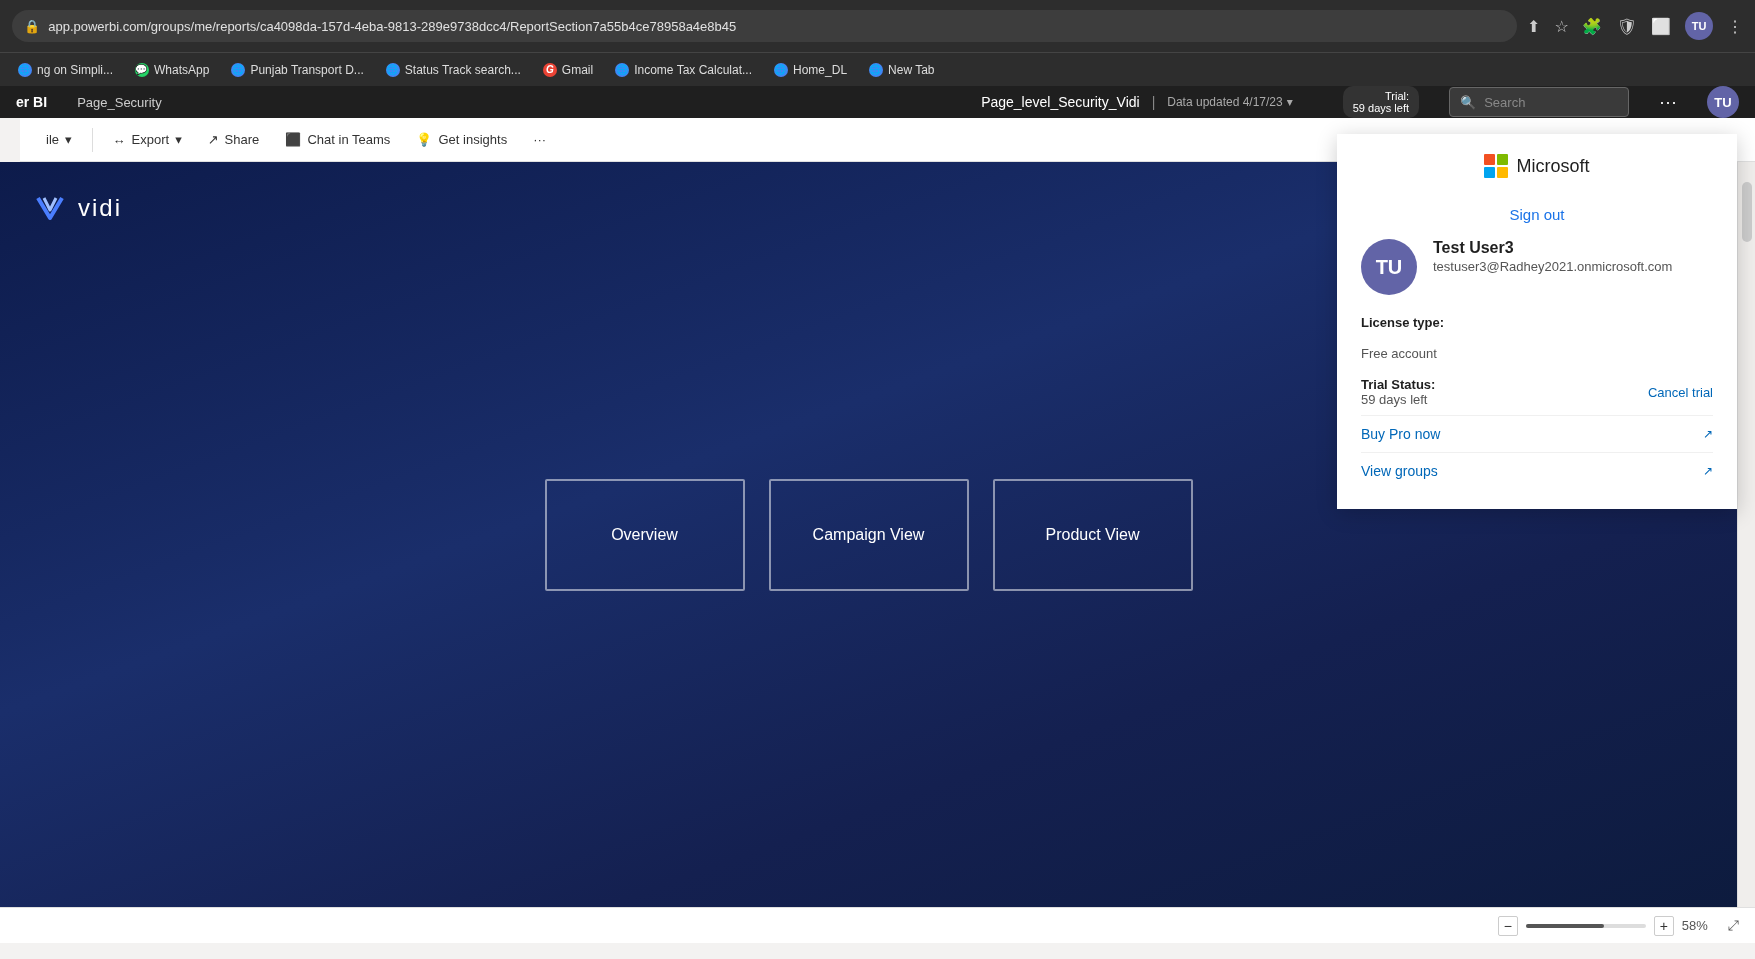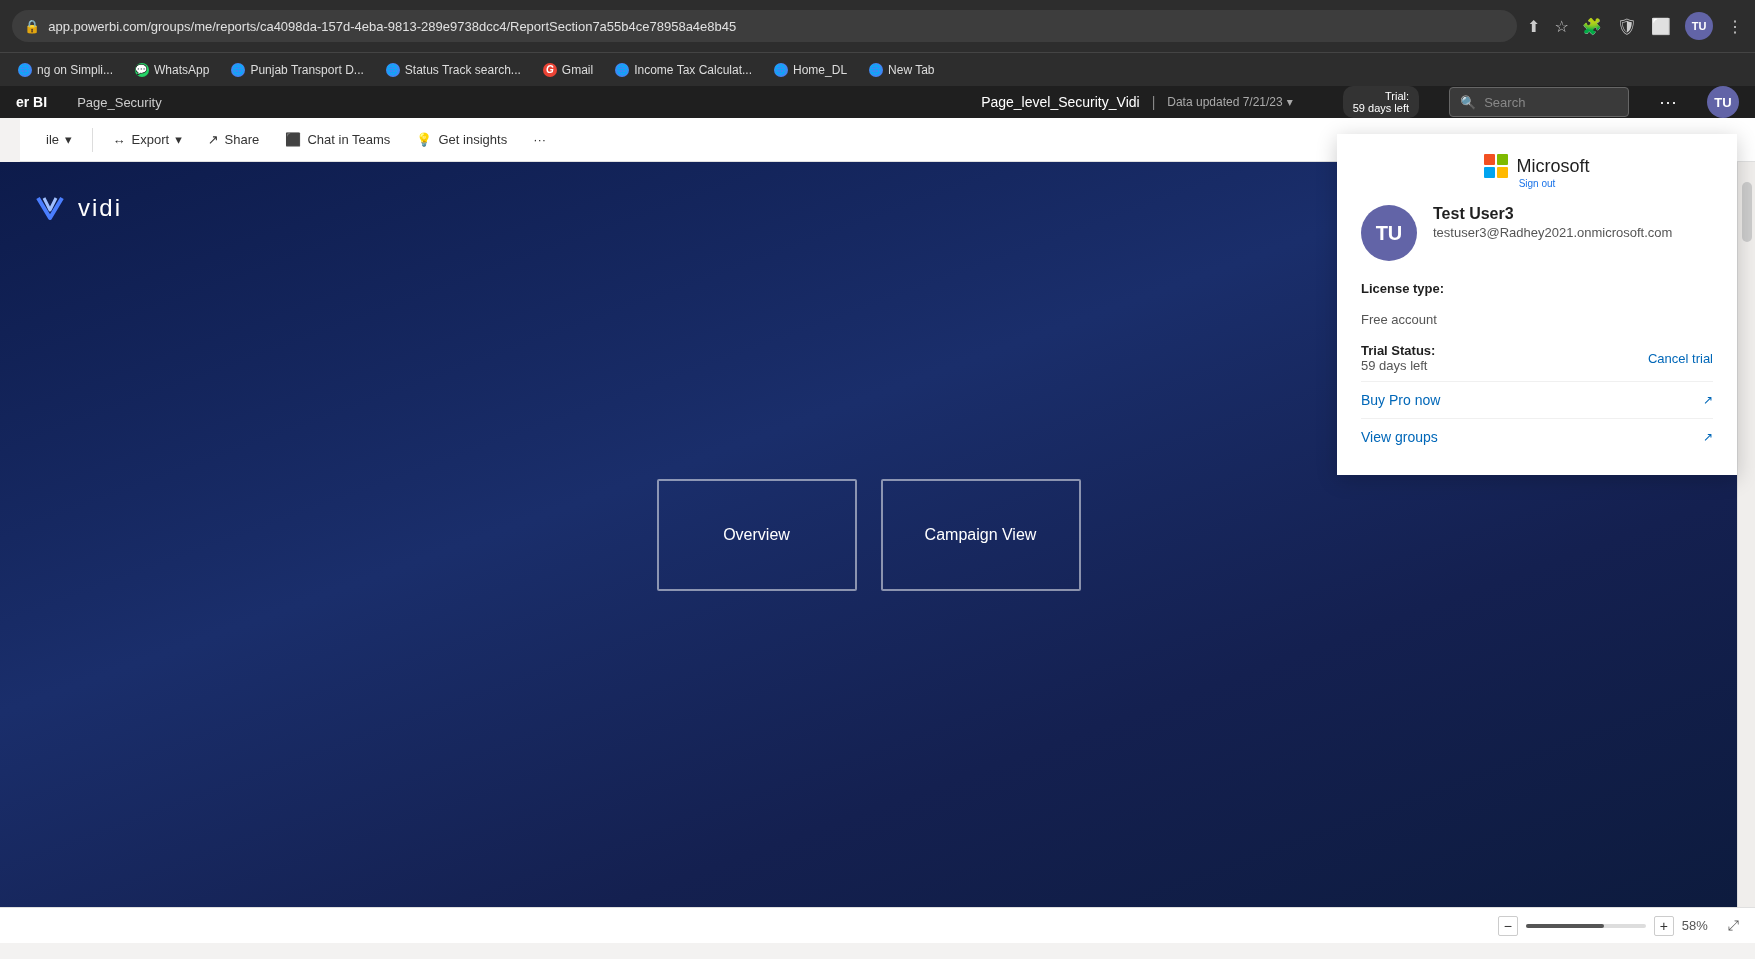--- a/index.html
+++ b/index.html
@@ -334,25 +334,26 @@
       height: 24px;
     }
     .ms-sq { border-radius: 1px; }
     .ms-sq-r { background: #f25022; }
     .ms-sq-g { background: #7fba00; }
     .ms-sq-b { background: #00a4ef; }
     .ms-sq-y { background: #ffb900; }
 
     .sign-out-btn {
       color: #1a73e8;
-      font-size: 10px;
+      font-size: 15px;
       cursor: pointer;
       background: none;
       border: none;
       text-decoration: none;
+      margin-top: 28px;
     }
 
     .user-info {
       display: flex;
       align-items: flex-start;
       gap: 16px;
       margin-bottom: 20px;
     }
     .user-avatar-large {
       width: 56px;
@@ -490,21 +491,21 @@
 </div>
 
 <div class="pbi-header">
   <span class="pbi-brand">er BI</span>
   <span class="pbi-page-name">Page_Security</span>
 
   <div style="margin-left:auto; display:flex; align-items:center; gap:12px;">
     <span style="color:#fff;font-size:14px;">Page_level_Security_Vidi</span>
     <span style="color:#888;font-size:14px;">|</span>
     <div class="pbi-data-updated">
-      <span>Data updated 7/21/23</span>
+      <span>Data updated 4/17/23</span>
       <span style="color:#aaa;">▾</span>
     </div>
   </div>
 
   <div style="margin-left:20px;">
     <div class="pbi-trial">
       <div>Trial:</div>
       <div>59 days left</div>
     </div>
   </div>
@@ -563,20 +564,23 @@
       <span>Home p</span>
     </div>
 
     <div class="nav-cards">
       <div class="nav-card">
         <span>Overview</span>
       </div>
       <div class="nav-card">
         <span>Campaign View</span>
       </div>
+      <div class="nav-card">
+        <span>Product View</span>
+      </div>
     </div>
 
   </div>
 
   <div class="right-panel">
     <div class="scrollbar-thumb"></div>
   </div>
 </div>
 
 <div class="bottom-bar">

